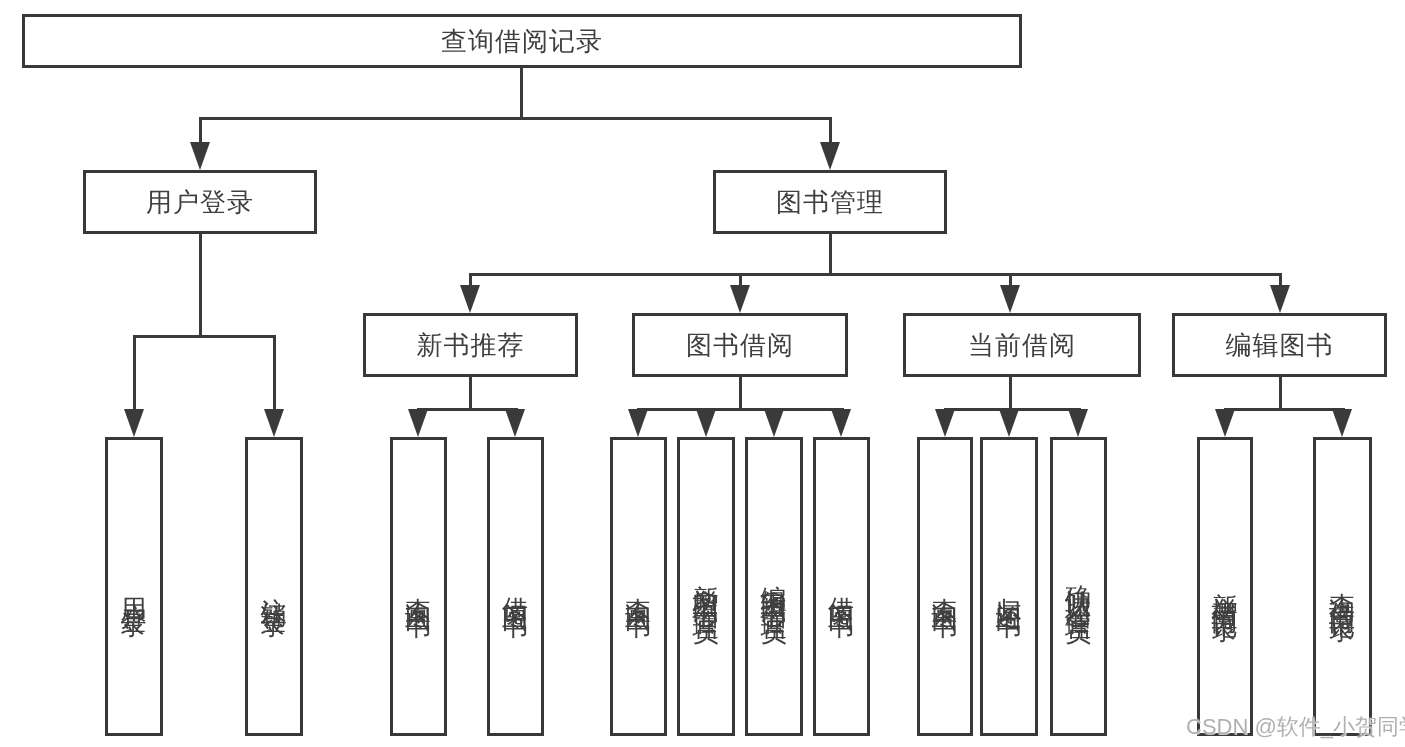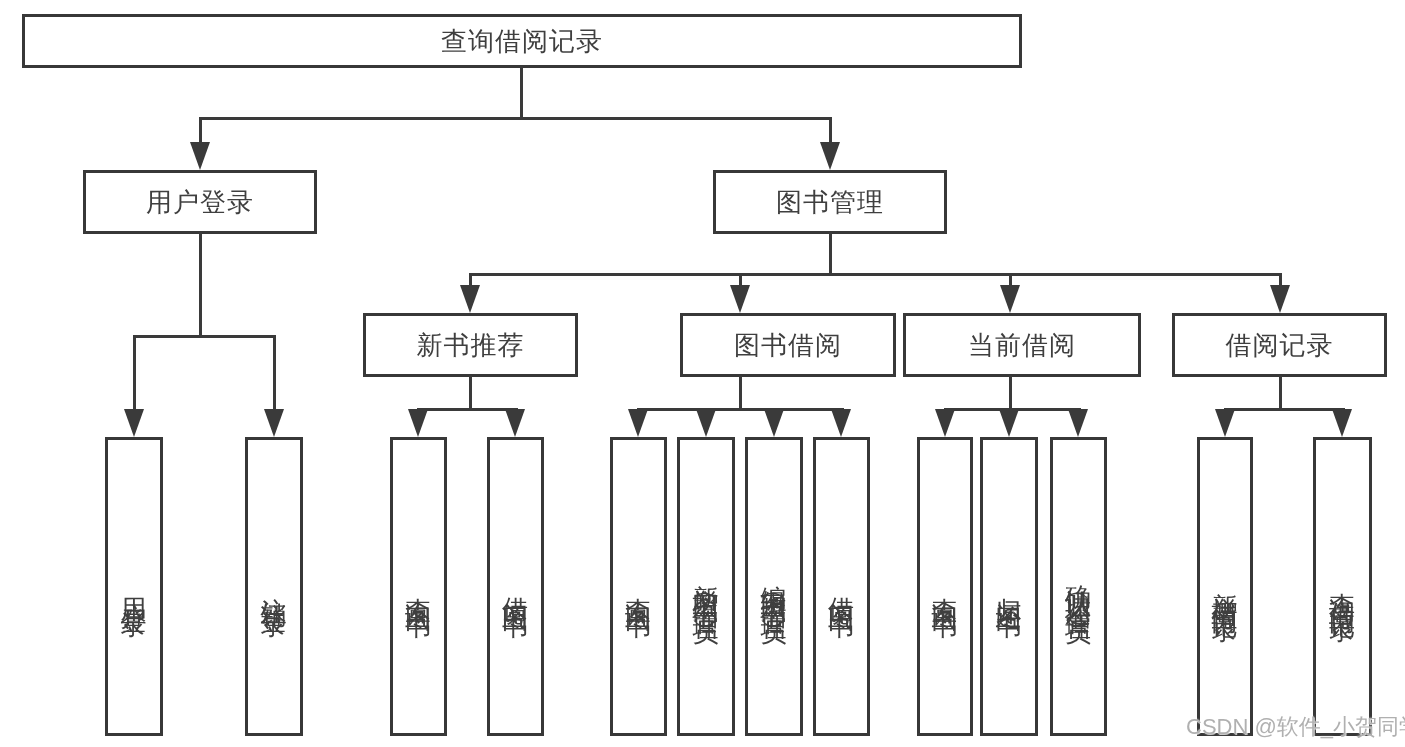--- a/index.html
+++ b/index.html
@@ -75,28 +75,28 @@
   <div class="box h" style="left:83px; top:170px; width:234px; height:64px;">
     <span class="lbl">用户登录</span>
   </div>
   <div class="box h" style="left:713px; top:170px; width:234px; height:64px;">
     <span class="lbl">图书管理</span>
   </div>
 
   <div class="box h" style="left:363px; top:313px; width:215px; height:64px;">
     <span class="lbl">新书推荐</span>
   </div>
-  <div class="box h" style="left:632px; top:313px; width:216px; height:64px;margin-left:48px;">
+  <div class="box h" style="left:632px; top:313px; width:216px; height:64px;">
     <span class="lbl">图书借阅</span>
   </div>
   <div class="box h" style="left:903px; top:313px; width:238px; height:64px;">
     <span class="lbl">当前借阅</span>
   </div>
   <div class="box h" style="left:1172px; top:313px; width:215px; height:64px;">
-    <span class="lbl">借阅记录</span>
+    <span class="lbl">编辑图书</span>
   </div>
 
   <div class="box v" style="left:105px; top:437px; width:58px; height:299px;">
     <span class="vlbl">用户登录</span>
   </div>
   <div class="box v" style="left:245px; top:437px; width:58px; height:299px;">
     <span class="vlbl">注销登录</span>
   </div>
 
   <div class="box v" style="left:390px; top:437px; width:57px; height:299px;">

